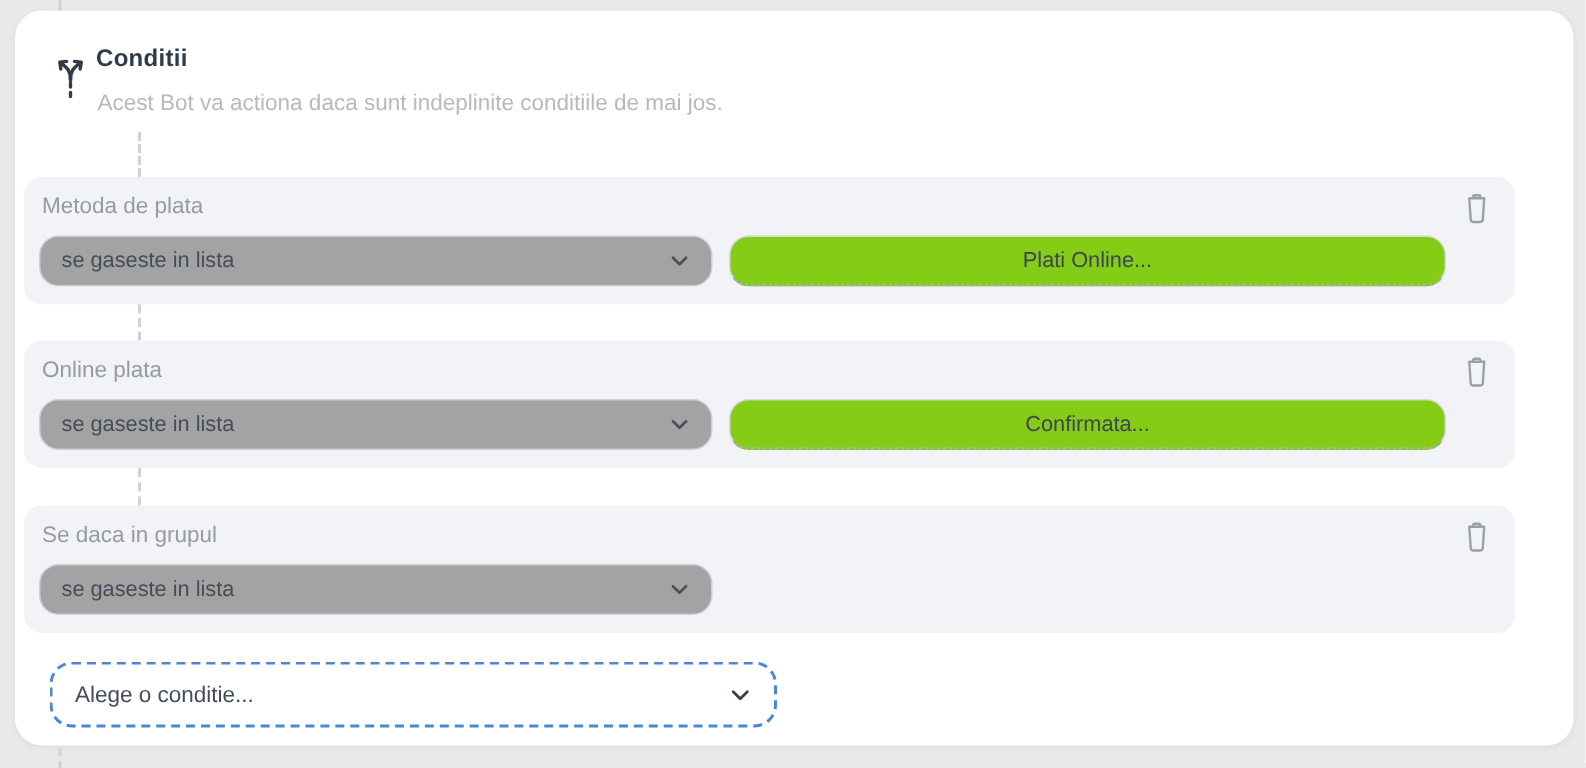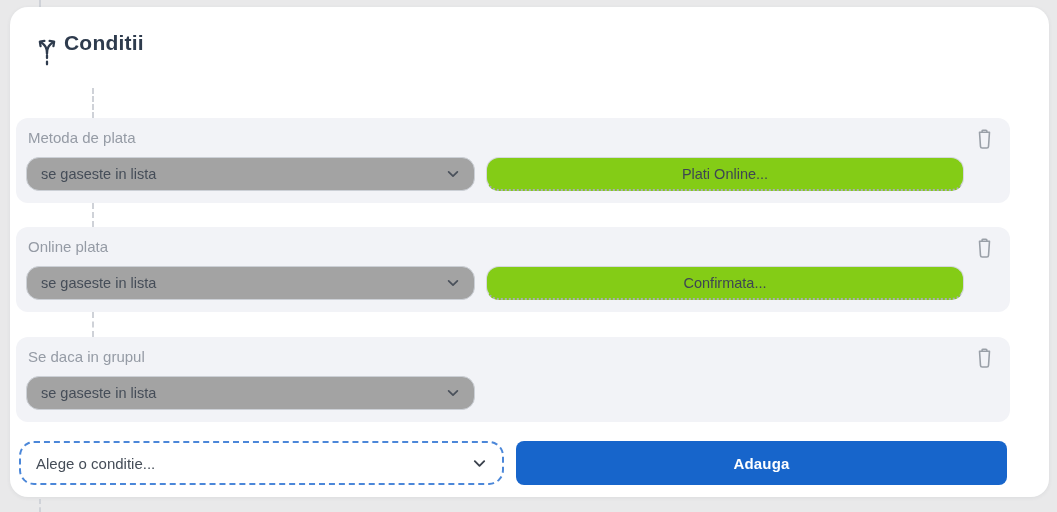--- a/index.html
+++ b/index.html
@@ -31,21 +31,21 @@
 
   .panel{
     position:absolute;left:10px;top:7px;width:1039px;height:490px;
     background:var(--panel-bg);
     border-radius:18px;
     box-shadow:0 1px 4px rgba(40,50,70,.07);
   }
   .hdr-icon{position:absolute;left:23px;top:25px;width:28px;height:34px;color:var(--title-text);}
   .panel-title{
     position:absolute;left:54px;top:24px;
-    font-size:21px;font-weight:700;color:var(--title-text);letter-spacing:.2px;
+    font-size:16px;font-weight:700;color:var(--title-text);letter-spacing:.2px;
   }
   .panel-subtitle{
     position:absolute;left:55px;top:53px;
     font-size:15px;color:var(--muted-text);
   }
   .connector-int{
     position:absolute;left:82px;width:0;
     border-left:2px dashed var(--dash-line);
   }
   .lk1{top:81px;height:30px;}
@@ -78,21 +78,21 @@
   .sel .chev{display:flex;align-items:center;padding-right:14px;color:#4a515b;}
   .op-sel{left:10px;width:449px;}
   .val-btn{
     position:absolute;left:470px;top:39px;width:478px;height:34px;
     background:#84cc16;border:1px solid #d5d8dd;border-bottom:2px dotted #a9aeb6;
     border-radius:13px;
     font-family:inherit;font-size:14.5px;color:var(--value-text);
     cursor:pointer;
   }
   .add-row{
-    position:absolute;left:9px;top:434px;width:994px;height:40px;
+    position:absolute;left:23px;top:434px;width:994px;height:40px;
   }
   .type-sel{
     position:absolute;left:0;top:0;width:485px;height:44px;
     background:#fff;border:2px dashed #4b87d9;border-radius:15px;
     display:flex;align-items:center;
     font-size:15px;color:var(--control-text);cursor:pointer;
   }
   .type-sel .sel-text{padding-left:15px;flex:1;}
   .type-sel .chev{display:flex;align-items:center;padding-right:15px;color:#3a414c;}
   .add-btn{
@@ -112,20 +112,21 @@
   <span class="hdr-icon">
     <svg width="28" height="34" viewBox="0 0 24 30" fill="none" stroke="currentColor" stroke-width="2" stroke-linecap="round" stroke-linejoin="round">
       <path d="M12 28.5 V18.5" stroke-dasharray="2.4 3.1"></path>
       <path d="M12 19 C12 13.5 10.2 11.6 6.6 9"></path>
       <path d="M6.3 12.4 L5.7 8.4 L9.7 7.9"></path>
       <path d="M12 19 C12 13.5 13.8 11.6 17.4 9"></path>
       <path d="M17.7 12.4 L18.3 8.4 L14.3 7.9"></path>
     </svg>
   </span>
   <h1 class="panel-title">Conditii</h1>
+  <p class="panel-subtitle">Acest Bot va actiona daca sunt indeplinite conditiile de mai jos.</p>
 
   <div class="connector-int lk1"></div>
 
   <div class="cond-card c1">
     <div class="card-label">Metoda de plata</div>
     <button class="trash-btn">
       <span>
         <svg width="21" height="24" viewBox="0 0 24 26" fill="none" stroke="currentColor" stroke-width="1.8" stroke-linejoin="round">
           <path d="M9.3 5.2 V3.9 a1 1 0 0 1 1-1 h3.4 a1 1 0 0 1 1 1 V5.2"></path>
           <path d="M6.3 5.2 h11.4 l-1.1 16.2 a2 2 0 0 1 -2 1.9 h-5.2 a2 2 0 0 1 -2-1.9 z"></path>
@@ -190,18 +191,17 @@
 
   <div class="add-row">
     <div class="type-sel" role="combobox">
       <span class="sel-text">Alege o conditie...</span>
       <span class="chev">
         <svg width="15" height="15" viewBox="0 0 16 16" fill="none" stroke="currentColor" stroke-width="2" stroke-linecap="round" stroke-linejoin="round">
             <path d="M3 5.5 L8 10.5 L13 5.5"></path>
           </svg>
       </span>
     </div>
-    <button class="add-btn">Adauga</button>
   </div>
 
 </div>
 
 <div class="connector-ext bottom"></div>
 
 </body></html>

